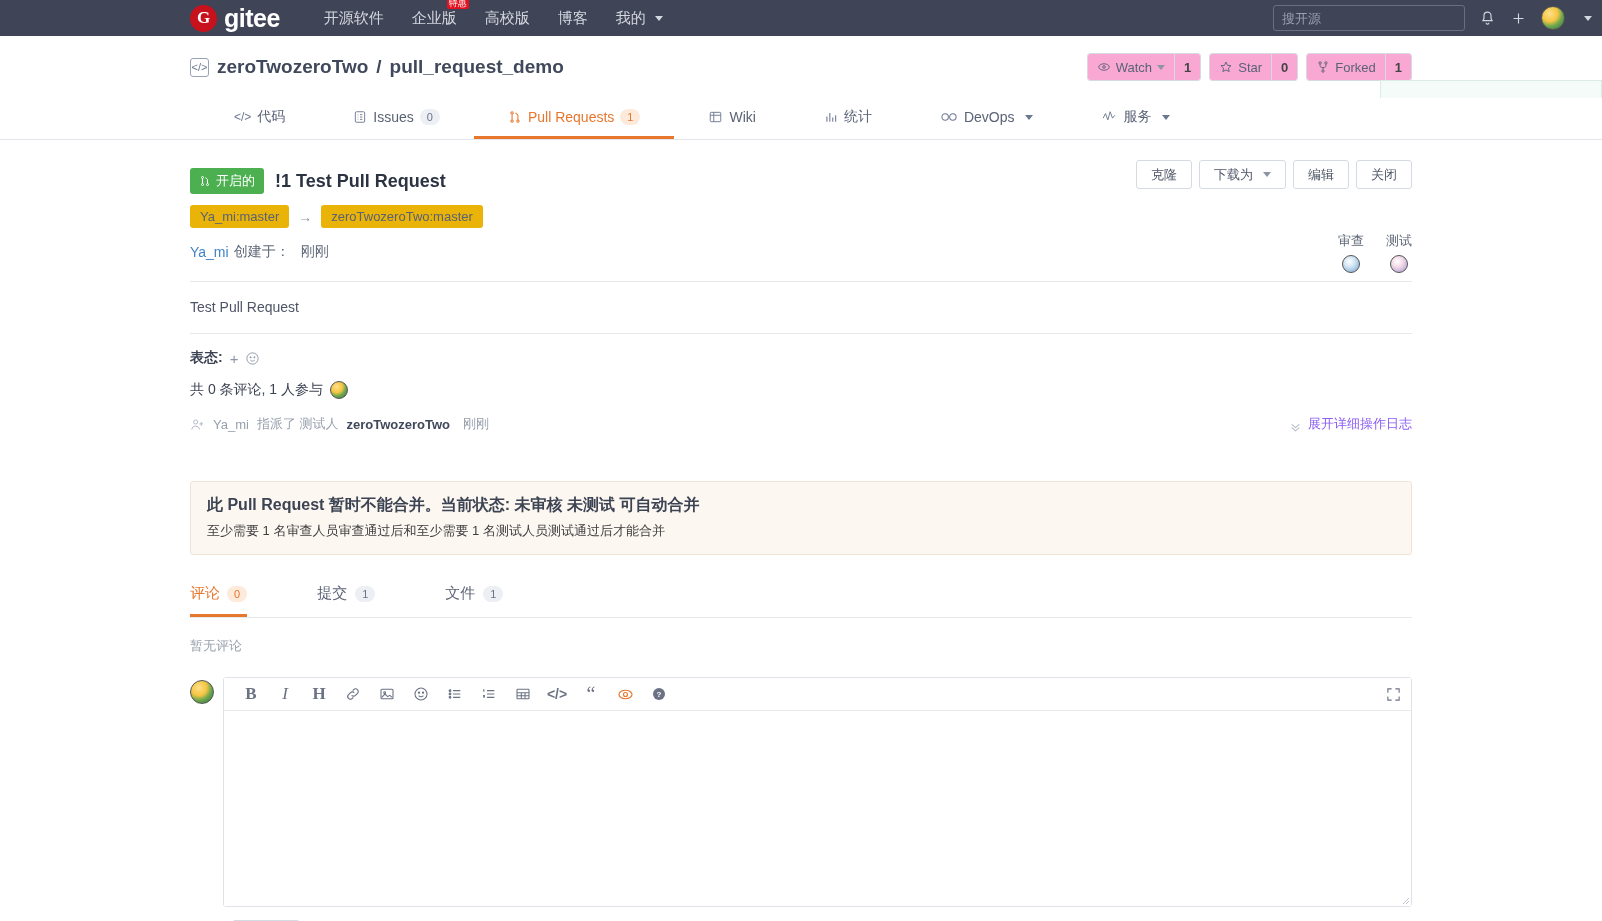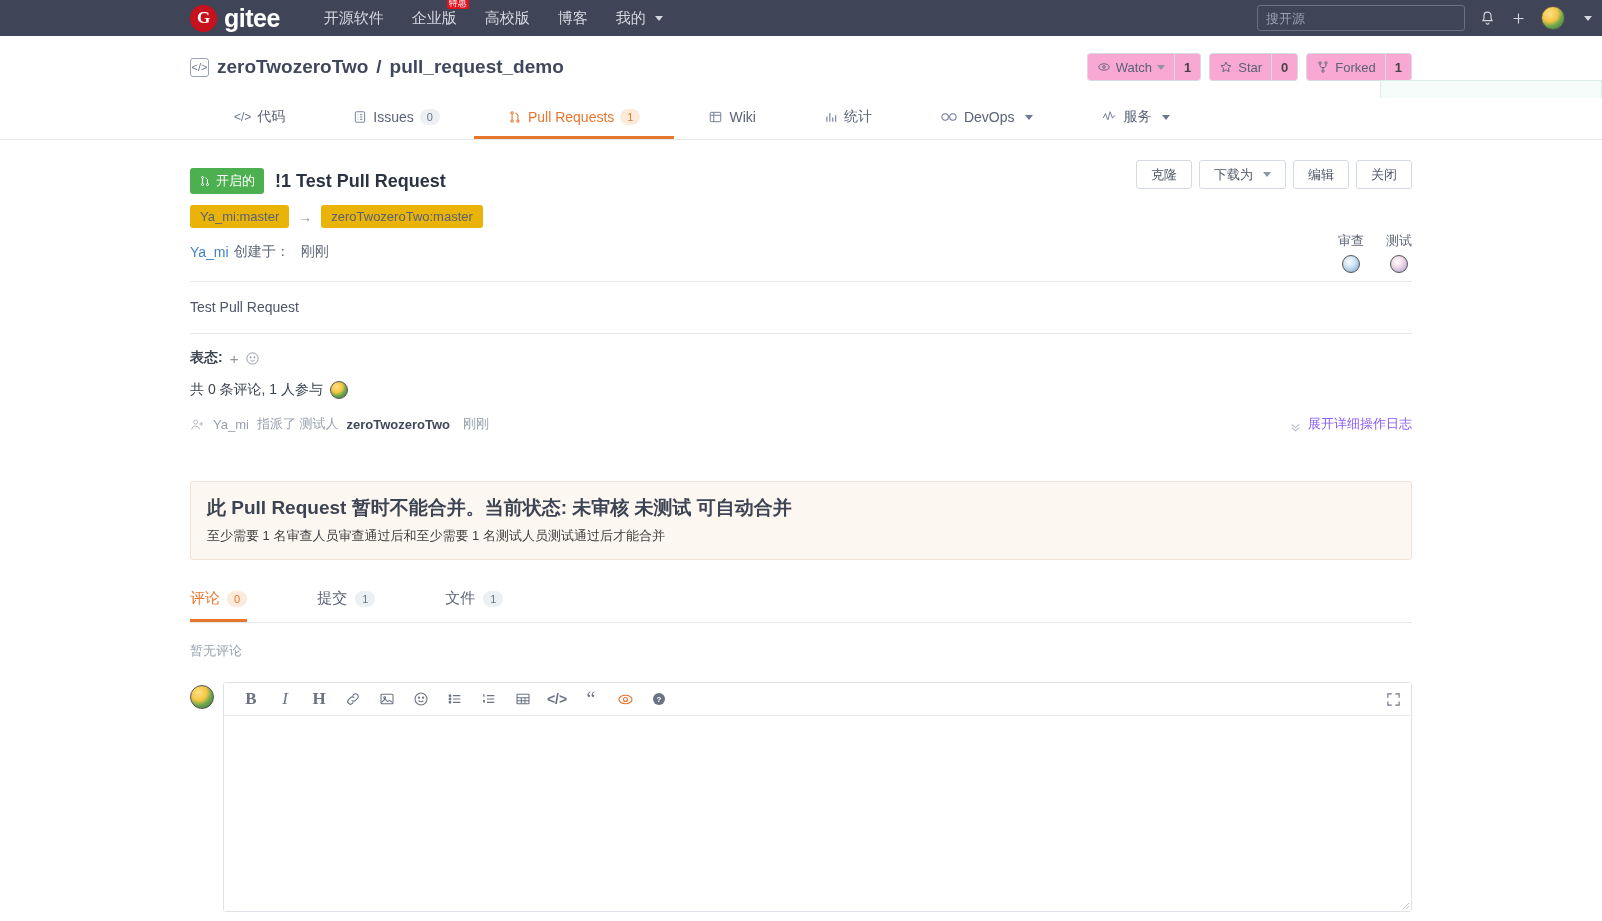--- a/index.html
+++ b/index.html
@@ -33,21 +33,21 @@
   }
   .badge-hot {
     position:absolute; top:-11px; right:2px;
     background:#e3101e; color:#fff; font-size:9px; border-radius:2px;
     padding:1px 2px; line-height:1.1; white-space:nowrap;
   }
   .caret { display:inline-block; border-left:4px solid transparent; border-right:4px solid transparent;
            border-top:5px solid currentColor; margin-left:5px; vertical-align:middle; }
   .top-right { position:absolute; right:10px; display:flex; align-items:center; gap:14px; }
   .search-box {
-    width:208px; height:26px; background:#3f4456; border:1px solid #6a6f80;
+    width:192px; height:26px; background:#3f4456; border:1px solid #6a6f80;
     border-radius:3px; color:#aab; font-size:13px; padding:0 8px; outline:none;
   }
   .search-box::placeholder { color:#9aa0b0; }
   .ic { color:#d4d7e0; cursor:pointer; display:flex; align-items:center; }
   .avatar {
     width:24px; height:24px; border-radius:50%;
     background: radial-gradient(circle at 35% 30%, #ffe08a 0%, #f5c542 38%, #6fa84f 60%, #2f6f3a 100%);
     border:1px solid #555; display:inline-block;
   }
   .avatar.sm { width:18px;height:18px; }
@@ -125,21 +125,21 @@
   .log-row {
     margin-top:16px; display:flex; align-items:center; gap:8px;
     font-size:13px; color:#98a0ad; position:relative; padding-bottom:22px;
   }
   .log-row b { color:#40485b; }
   .log-link { position:absolute; right:0; color:#8b5cf6; font-size:13px; display:flex; align-items:flex-end; gap:6px; cursor:pointer; text-decoration:none;}
   .warn-box {
     margin-top:26px; background:#fdf7f2; border:1px solid #f0e3d6; border-radius:3px;
     padding:13px 16px 14px 16px;
   }
-  .warn-title { font-size:19px; font-weight:bold; color:#3c4352; }
+  .warn-title { font-size:16px; font-weight:bold; color:#3c4352; }
   .warn-sub { font-size:13px; color:#404040; margin-top:6px; }
   
   .sub-tabs { display:flex; margin-top:29px; border-bottom:1px solid #e6e8ec; }
   .sub-tab {
     display:flex; align-items:center; gap:8px; font-size:15px; color:#5a6275;
     padding:0 0 11px 0; margin-right:70px; border-bottom:3px solid transparent; cursor:pointer;
   }
   .sub-tab.active { color:#e8772e; border-bottom-color:#e8772e;gap:7px; }
   .no-comment { font-size:13px; color:#98a0ad; padding:19px 0 22px 0; }
   

